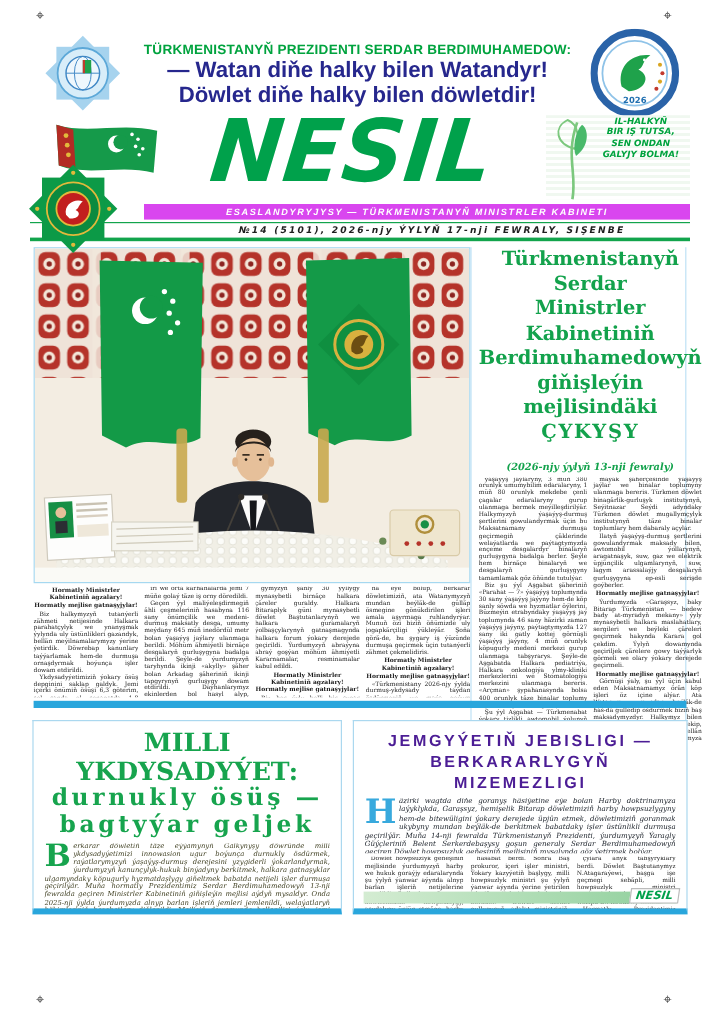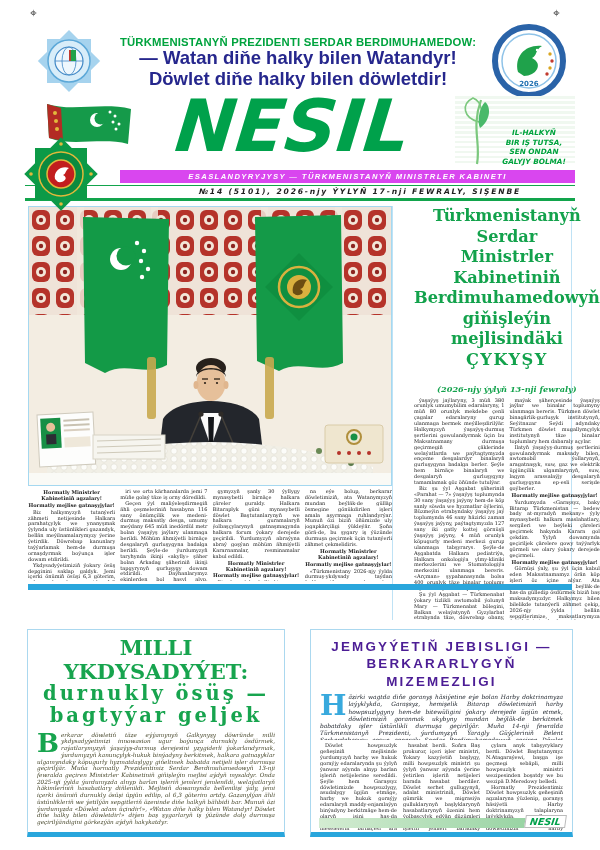--- a/index.html
+++ b/index.html
@@ -10,50 +10,50 @@
   .header{position:absolute;top:24px;left:34px;right:34px;height:78px;display:flex;align-items:center;gap:6px;}
   .h-center{flex:1;text-align:center;font-family:"Liberation Sans",sans-serif;}
   .kicker{font-size:11.3px;font-weight:bold;color:#00a33e;letter-spacing:.2px;}
   .quote{font-size:18.5px;font-weight:800;color:#26278d;line-height:1.12;}
   
   .masthead{position:absolute;top:100px;left:25px;right:25px;height:102px;}
   .nesil{position:absolute;left:118px;right:132px;top:-10px;text-align:center;
          font-family:"DejaVu Sans",sans-serif;font-style:italic;font-weight:900;
          font-size:72px;color:#00a14b;transform:skewX(-6deg);line-height:1;}
   .mh-flag{position:absolute;left:-8px;top:0;width:128px;height:112px;z-index:3;}
-  .mh-right{position:absolute;right:0;top:-4px;width:120px;height:70px;display:flex;align-items:flex-end;
+  .mh-right{position:absolute;right:0;top:-4px;width:120px;height:70px;display:flex;align-items:flex-start;
             background:repeating-linear-gradient(180deg,#f0f8f0 0 2.5px,#ffffff 2.5px 5px);}
   .slogan{flex:1;text-align:center;font-family:"DejaVu Sans",sans-serif;font-style:italic;
           font-weight:800;font-size:7.3px;color:#00a33e;line-height:1.3;}
   .mh-founder{position:absolute;left:95px;right:0;top:70px;height:13px;background:#d946ef;
               color:#fff;font-family:"Liberation Sans",sans-serif;font-style:italic;font-weight:bold;
               font-size:7.6px;letter-spacing:1.4px;text-align:center;line-height:13px;}
   .mh-line1{position:absolute;left:0;right:0;top:85px;height:1px;background:#12a44c;}
   .mh-issue{position:absolute;left:120px;right:0;top:87px;text-align:center;
             font-family:"DejaVu Sans",sans-serif;font-style:italic;font-weight:bold;
             font-size:7.6px;letter-spacing:1.8px;color:#1e1e1e;}
   .mh-line2{position:absolute;left:0;right:0;top:98px;height:2.5px;background:#12a44c;}
   
   .main{position:absolute;top:206px;left:28px;right:28px;display:flex;border-right:1px solid #bfe2f5;}
   .main-left{width:366px;}
   .photo-frame{width:362px;height:278px;border:1px solid #a5d8f0;}
   .strip4{display:flex;gap:5px;margin-top:3px;height:92px;overflow:hidden;}
-  .main-right{flex:1;padding-left:21px;border-left:1px solid #bfe2f5;}
+  .main-right{flex:1;padding-left:6px;border-left:1px solid #bfe2f5;}
   .headline{margin-top:0;text-align:center;font-weight:bold;color:#13a24c;
             font-size:16.2px;line-height:1.27;}
   .hl{display:block;}
   .hl:last-child{letter-spacing:1.5px;}
   .dateline{text-align:center;font-style:italic;font-weight:bold;font-size:8.2px;color:#13a24c;margin:13px 0 4px;}
   .cols2{display:flex;gap:5px;height:222px;overflow:hidden;}
   .col{flex:1;font-size:5px;line-height:1.18;text-align:justify;color:#1b1b1b;overflow:hidden;}
   .col .seg-p{text-indent:5px;}
   .col .seg-head{font-weight:bold;text-align:center;text-indent:0;margin:1px 0;}
   .blue-sep{position:absolute;top:584px;left:28px;right:28px;height:6px;background:#29a6dc;}
   
-  .bottom{position:absolute;top:600px;left:27px;right:27px;height:208px;display:flex;gap:25px;margin-top:29px;}
+  .bottom{position:absolute;top:600px;left:27px;right:27px;height:162px;display:flex;gap:9px;}
   .abox{background:#fff;border:1px solid #abd8ef;border-bottom:5px solid #29a6dc;
         padding:6px 9px 4px;position:relative;overflow:hidden;}
   .box-left{width:238px;}
   .box-right{flex:1;}
   .ml-title{ text-align:center;color:#17a44e;font-weight:bold;line-height:1.12;}
   .ml-t{display:block;font-size:21px;}
   .ml-s{display:block;font-size:19.5px;letter-spacing:3px;}
   .ml-body{margin-top:5px;font-size:5.7px;font-style:italic;line-height:1.18;text-align:justify;
            color:#3e3e20;height:98px;overflow:hidden;}
   .dropcap{float:left;font-style:normal;font-weight:bold;margin-right:2px;}

